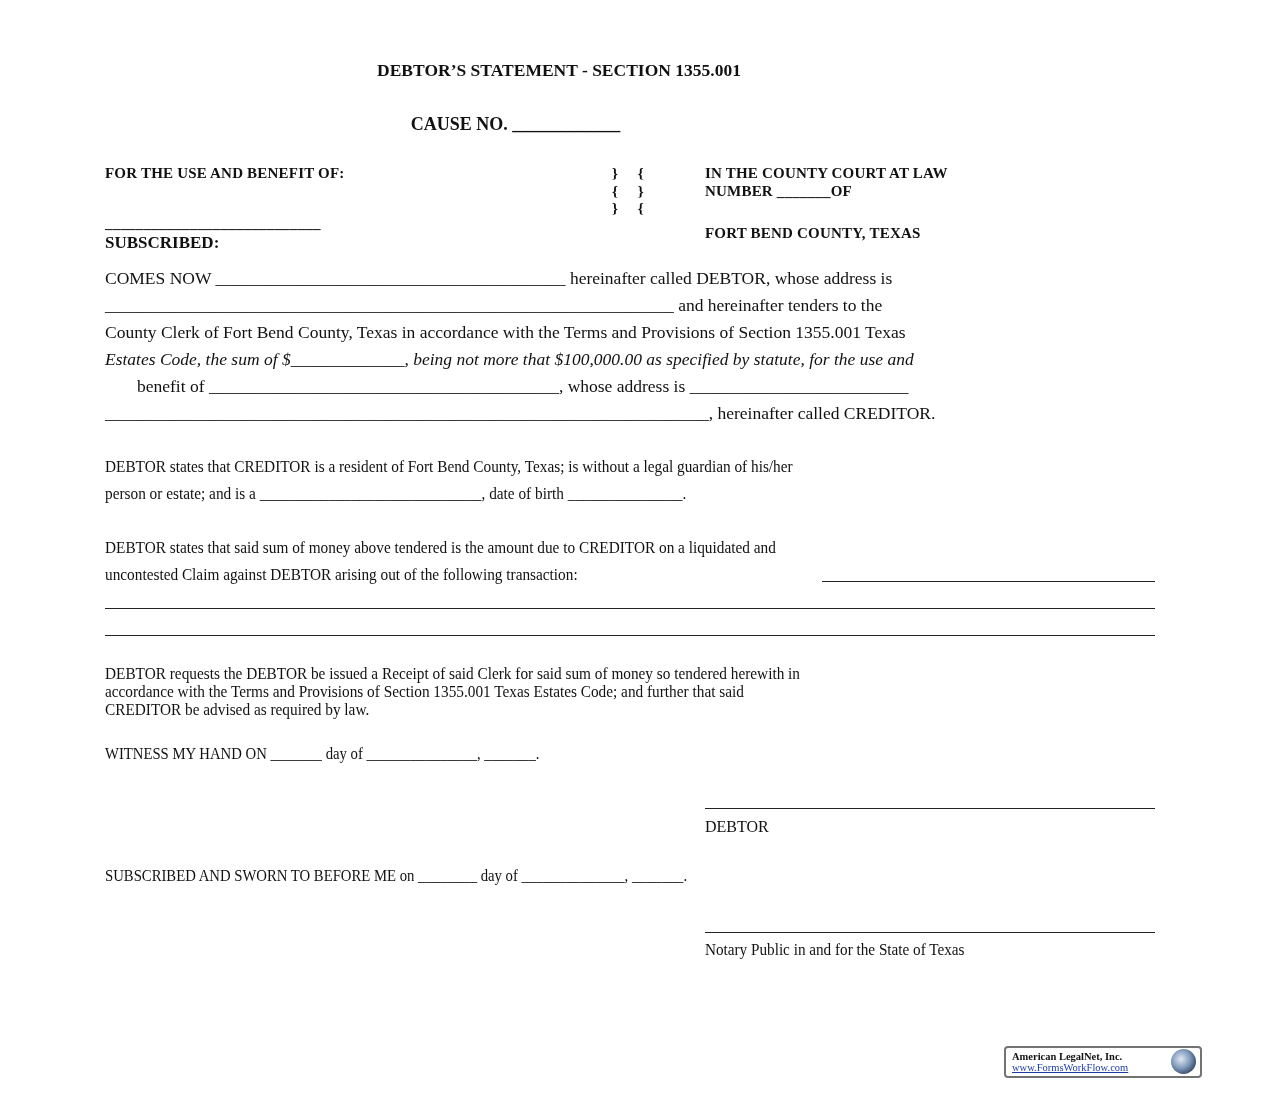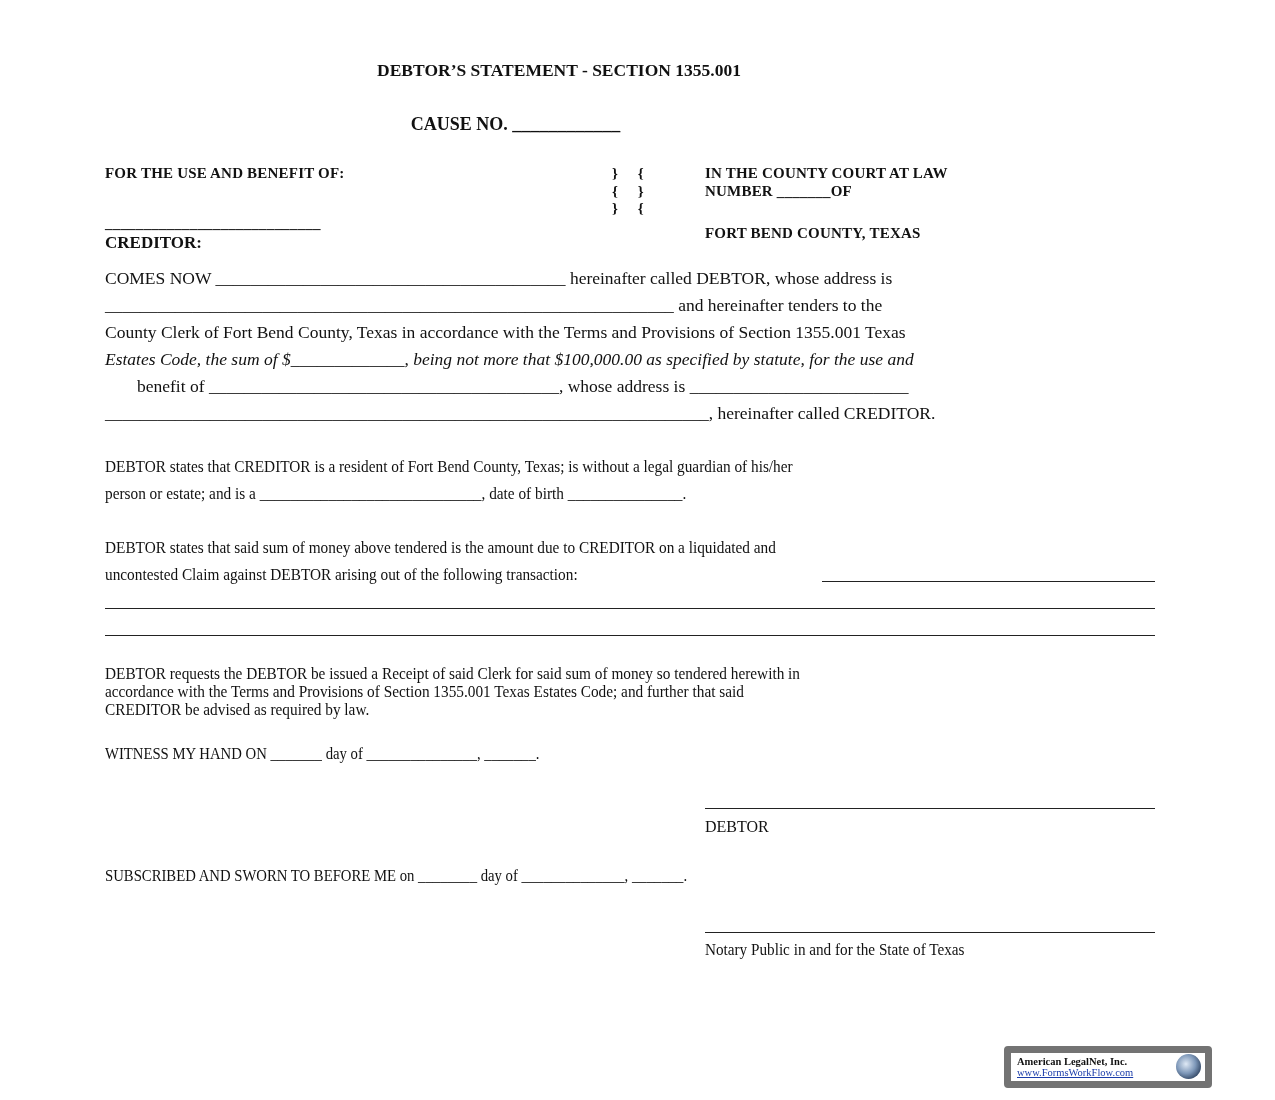--- a/index.html
+++ b/index.html
@@ -6,21 +6,21 @@
   body { width:1275px; height:1100px; position:relative; overflow:hidden;
          font-family:"Liberation Serif","DejaVu Serif",serif; color:#111; }
   .abs { position:absolute; white-space:nowrap; }
   .b { font-weight:bold; }
   .t17 { font-size:17.5px; }
   .t16 { font-size:16px; }
   .t15 { font-size:15px; letter-spacing:0.2px; }
   .cond { font-size:17px; transform-origin:left top; }
   .rule { position:absolute; height:1px; background:#222; }
   .badge { position:absolute; left:1004px; top:1046px; width:194px; height:28px;
-           border:7px solid #737373; border-radius:4px; background:#fff; }
+           border:2px solid #737373; border-radius:4px; background:#fff; }
   .badge .name { position:absolute; left:6px; top:3px; font-size:10.5px; font-weight:bold; font-family:"Liberation Serif",serif; }
   .badge .url { position:absolute; left:6px; top:14px; font-size:10.5px; color:#1a3caa; text-decoration:underline; font-family:"Liberation Serif",serif; }
   .badge .globe { position:absolute; right:4px; top:1px; width:25px; height:25px; border-radius:50%;
            background:radial-gradient(circle at 40% 40%, #dfe9f5 0%, #7d97b8 45%, #2b3f5c 80%, #111 100%); }
 </style>
 </head>
 <body>
 
 <div class="abs b t17" style="left:0;width:1118px;text-align:center;top:60px;">DEBTOR’S STATEMENT - SECTION 1355.001</div>
 <div class="abs b" style="left:0;width:1031px;text-align:center;top:114px;font-size:18px;">CAUSE NO. ____________</div>
@@ -29,21 +29,21 @@
 <div class="abs b t15" style="left:105px;top:215px;">____________________________</div>
 
 <div class="abs b t15" style="left:612px;top:165px;white-space:pre;">}     {</div>
 <div class="abs b t15" style="left:612px;top:183px;white-space:pre;">{     }</div>
 <div class="abs b t15" style="left:612px;top:200px;white-space:pre;">}     {</div>
 
 <div class="abs b t15" style="left:705px;top:165px;">IN THE COUNTY COURT AT LAW</div>
 <div class="abs b t15" style="left:705px;top:183px;">NUMBER _______OF</div>
 <div class="abs b t15" style="left:705px;top:217px;margin-top:8px;">FORT BEND COUNTY, TEXAS</div>
 
-<div class="abs b" style="left:105px;top:233px;font-size:17px;">CREDITOR:</div>
+<div class="abs b" style="left:105px;top:233px;font-size:17px;">SUBSCRIBED:</div>
 
 <div class="abs t17" style="left:105px;top:268px;text-align:right;">COMES NOW ________________________________________ hereinafter called DEBTOR, whose address is</div>
 <div class="abs t17" style="left:105px;top:295px;">_________________________________________________________________ and hereinafter tenders to the</div>
 <div class="abs t17" style="left:105px;top:322px;">County Clerk of Fort Bend County, Texas in accordance with the Terms and Provisions of Section 1355.001 Texas</div>
 <div class="abs t17" style="left:105px;top:349px;font-style:italic;">Estates Code, the sum of $_____________, being not more that $100,000.00 as specified by statute, for the use and</div>
 <div class="abs t17" style="left:105px;top:376px;margin-left:32px;">benefit of ________________________________________, whose address is _________________________</div>
 <div class="abs t17" style="left:105px;top:403px;">_____________________________________________________________________, hereinafter called CREDITOR.</div>
 
 <div class="abs cond" style="left:105px;top:457px;transform:scaleX(0.9);">DEBTOR states that CREDITOR is a resident of Fort Bend County, Texas; is without a legal guardian of his/her</div>
 <div class="abs cond" style="left:105px;top:484px;transform:scaleX(0.9);">person or estate; and is a _____________________________, date of birth _______________.</div>

